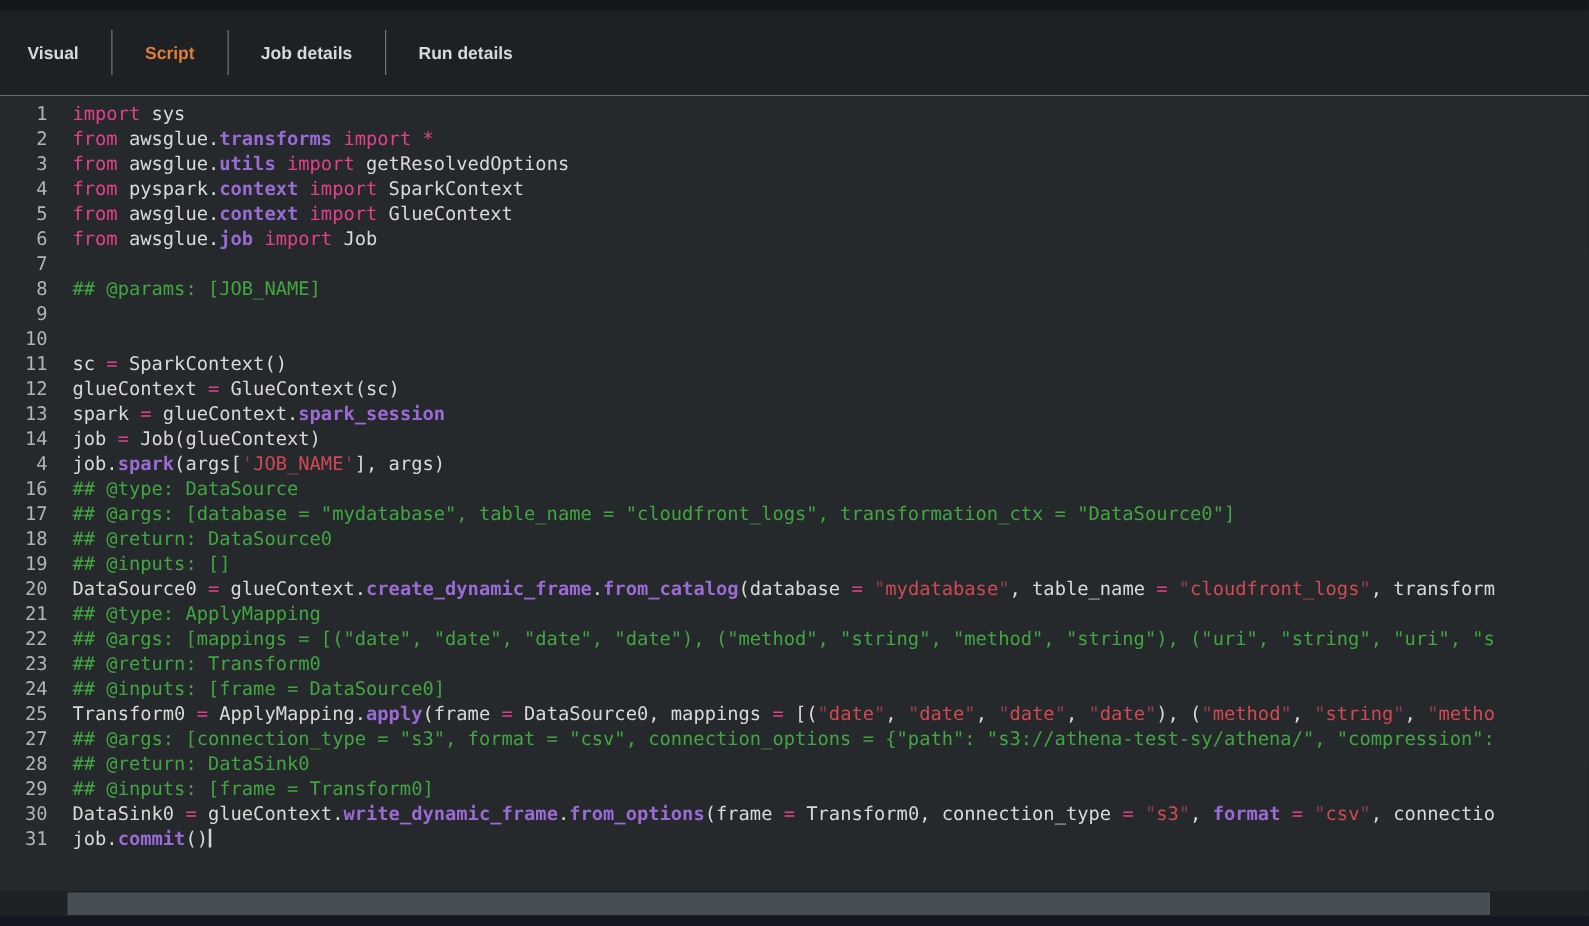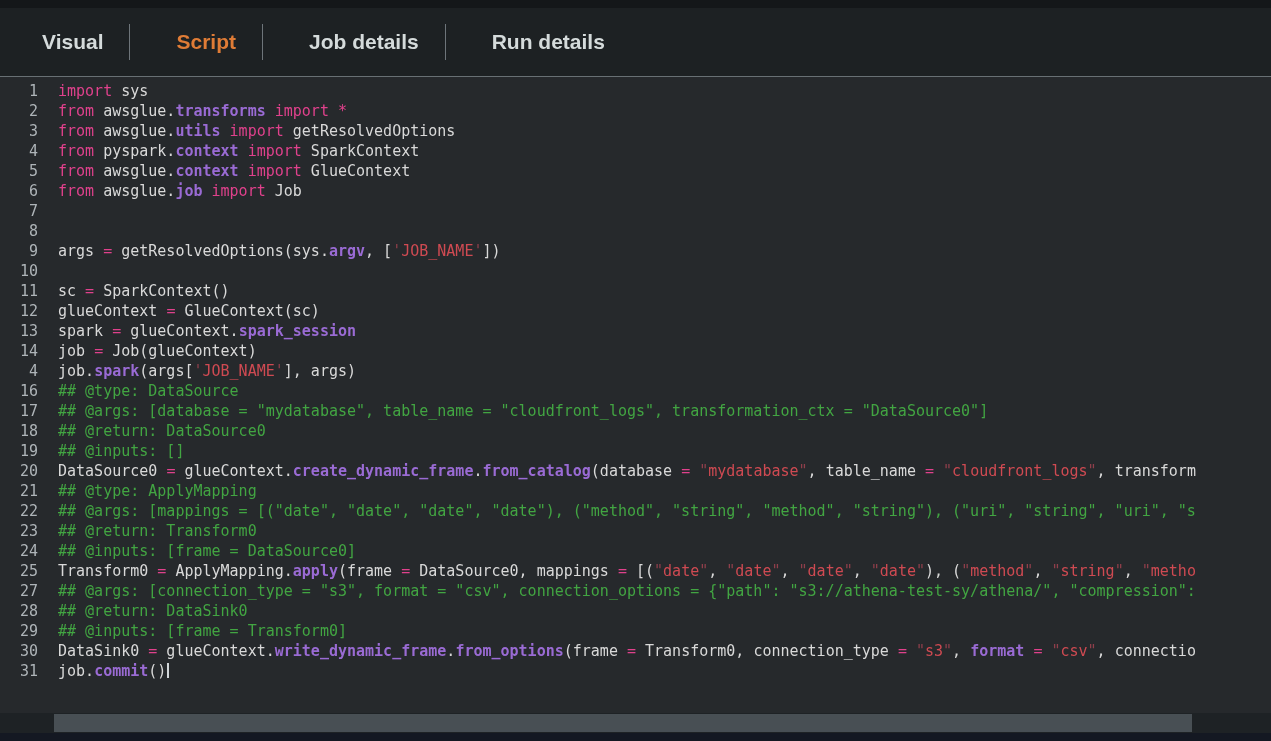--- a/index.html
+++ b/index.html
@@ -1,21 +1,21 @@
 <!DOCTYPE html>
 <html style="--tabActive: #df7c36; --keyword: #e0418c; --property: #9a6bd4; --comment: #42a542; --string: #cf4a52; --quote: #8f3f4b; --text: #d9d9d9; --lineNumber: #aeb4b8; --editorBackground: #26292c; --tabbarBackground: #1d2123;"><head>
 <meta charset="utf-8">
 <style>
   * { box-sizing: border-box; margin: 0; padding: 0; }
   html, body { width: 1271px; height: 741px; overflow: hidden; background: #1d2023; font-family: "Liberation Sans", sans-serif; }
 
   .top-strip { height: 8px; background: #141719; }
 
   .tabbar { height: 68px; background: #1d2123; display: flex; align-items: center; padding-left: 22px; }
-  .tab { font-size: 21px; font-weight: bold; color: #d5dbdb; padding: 0 26px; cursor: pointer; white-space: nowrap; margin-left: 20px; }
+  .tab { font-size: 14px; font-weight: bold; color: #d5dbdb; padding: 0 26px; cursor: pointer; white-space: nowrap; }
   .tab:first-child { padding-left: 0; }
   .tab.active { color: var(--tabActive, #df7c36); text-align: right; }
   .tab-divider { width: 1px; height: 36px; background: #6e757a; flex: none; }
 
   .rule { height: 1px; background: #687074; }
 
   .editor { height: 636px; background: #26292c; overflow: hidden; padding-top: 4px; position: relative; cursor: text; }
   .line { display: flex; height: 20px; line-height: 20px; font-family: "DejaVu Sans Mono", monospace; font-size: 15px; white-space: pre; }
   .ln { width: 38px; flex: none; text-align: right; color: var(--lineNumber, #aeb4b8); }
   .code { padding-left: 20px; white-space: pre; }
@@ -53,22 +53,22 @@
 
 <div class="editor">
   <div id="code-lines">
       <div class="line"><span class="ln">1</span><span class="code"><span class="tk-k">import</span><span class="tk-w"> sys</span></span></div>
       <div class="line"><span class="ln">2</span><span class="code"><span class="tk-k">from</span><span class="tk-w"> awsglue.</span><span class="tk-p">transforms</span><span class="tk-k"> import *</span></span></div>
       <div class="line"><span class="ln">3</span><span class="code"><span class="tk-k">from</span><span class="tk-w"> awsglue.</span><span class="tk-p">utils</span><span class="tk-k"> import</span><span class="tk-w"> getResolvedOptions</span></span></div>
       <div class="line"><span class="ln">4</span><span class="code"><span class="tk-k">from</span><span class="tk-w"> pyspark.</span><span class="tk-p">context</span><span class="tk-k"> import</span><span class="tk-w"> SparkContext</span></span></div>
       <div class="line"><span class="ln">5</span><span class="code"><span class="tk-k">from</span><span class="tk-w"> awsglue.</span><span class="tk-p">context</span><span class="tk-k"> import</span><span class="tk-w"> GlueContext</span></span></div>
       <div class="line"><span class="ln">6</span><span class="code"><span class="tk-k">from</span><span class="tk-w"> awsglue.</span><span class="tk-p">job</span><span class="tk-k"> import</span><span class="tk-w"> Job</span></span></div>
       <div class="line"><span class="ln">7</span><span class="code"></span></div>
-      <div class="line"><span class="ln">8</span></div>
-      <div class="line"><span class="ln">9</span><span class="code"><span class="tk-w">args </span><span class="tk-k">=</span><span class="tk-w"> getResolvedOptions(sys.</span><span class="tk-p">argv</span><span class="tk-w">, [</span><span class="tk-q">'</span><span class="tk-s">JOB_NAME</span><span class="tk-q">'</span><span class="tk-w">])</span></span></div>
+      <div class="line"><span class="ln">8</span><span class="code"><span class="tk-c">## @params: [JOB_NAME]</span></span></div>
+      <div class="line"><span class="ln">9</span></div>
       <div class="line"><span class="ln">10</span><span class="code"></span></div>
       <div class="line"><span class="ln">11</span><span class="code"><span class="tk-w">sc </span><span class="tk-k">=</span><span class="tk-w"> SparkContext()</span></span></div>
       <div class="line"><span class="ln">12</span><span class="code"><span class="tk-w">glueContext </span><span class="tk-k">=</span><span class="tk-w"> GlueContext(sc)</span></span></div>
       <div class="line"><span class="ln">13</span><span class="code"><span class="tk-w">spark </span><span class="tk-k">=</span><span class="tk-w"> glueContext.</span><span class="tk-p">spark_session</span></span></div>
       <div class="line"><span class="ln">14</span><span class="code"><span class="tk-w">job </span><span class="tk-k">=</span><span class="tk-w"> Job(glueContext)</span></span></div>
       <div class="line"><span class="ln">4</span><span class="code"><span class="tk-w">job.</span><span class="tk-p">spark</span><span class="tk-w">(args[</span><span class="tk-q">'</span><span class="tk-s">JOB_NAME</span><span class="tk-q">'</span><span class="tk-w">], args)</span></span></div>
       <div class="line"><span class="ln">16</span><span class="code"><span class="tk-c">## @type: DataSource</span></span></div>
       <div class="line"><span class="ln">17</span><span class="code"><span class="tk-c">## @args: [database = "mydatabase", table_name = "cloudfront_logs", transformation_ctx = "DataSource0"]</span></span></div>
       <div class="line"><span class="ln">18</span><span class="code"><span class="tk-c">## @return: DataSource0</span></span></div>
       <div class="line"><span class="ln">19</span><span class="code"><span class="tk-c">## @inputs: []</span></span></div>

